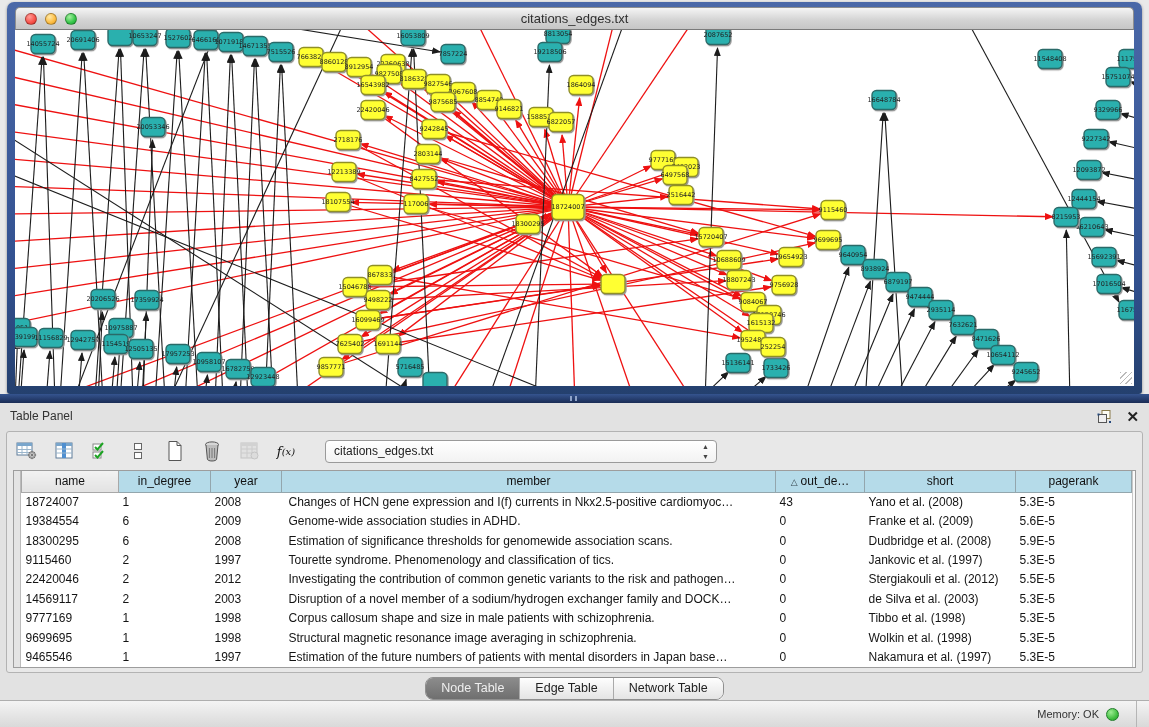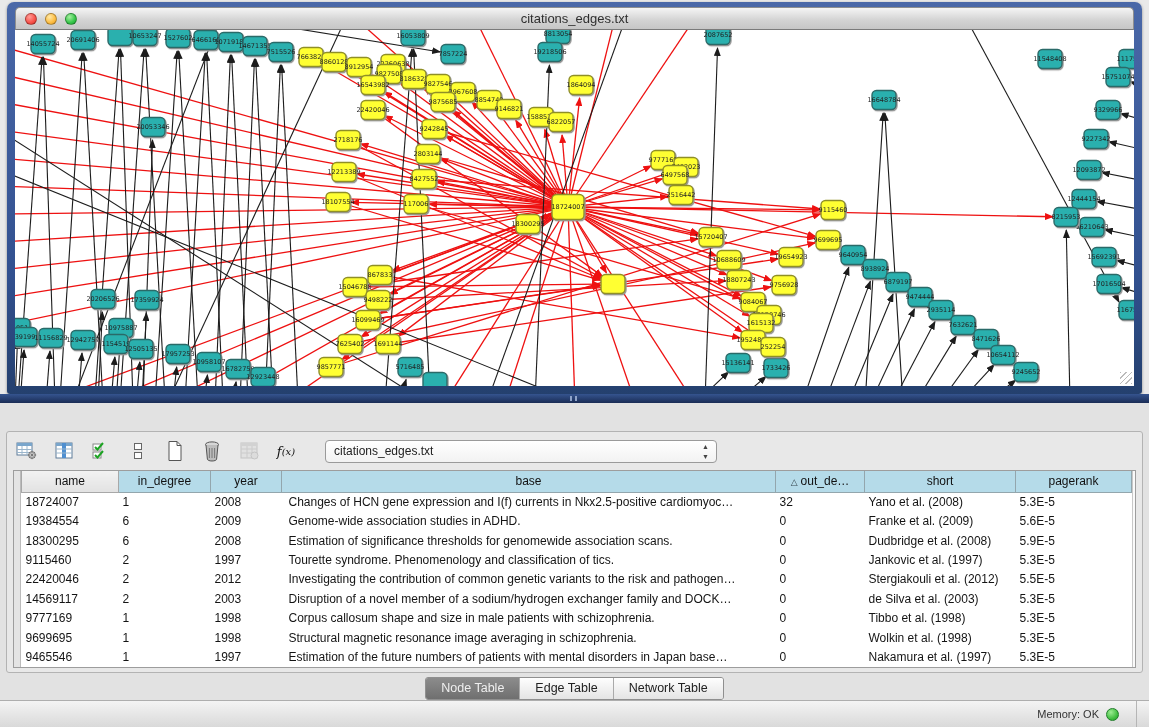--- a/index.html
+++ b/index.html
@@ -59,21 +59,21 @@
   td { height:16px; padding:0 4px; color:#141414; white-space:nowrap; overflow:hidden; text-overflow:ellipsis; }
   td.c3 { padding-left:7px; }
   td.c5 { text-align:left; }
   .sort-tri { font-size:9px; color:#3a4a52; margin-right:3px; }
   .vscroll { width:15px; flex:none; background:#fafafa; border-left:1px solid #c8c8c8; position:relative; }
   .vthumb { position:absolute; left:2px; top:2px; width:10px; height:40px; border-radius:5px;
     background:linear-gradient(90deg,#c9c9c9,#a8a8a8); border:1px solid #9a9a9a; }
 
   
   .tabbar { position:absolute; left:0; top:274px; width:100%; display:flex; justify-content:center; }
-  .seg { display:flex; border:1px solid #8f8f8f; border-radius:3px; overflow:hidden;
+  .seg { display:flex; border:1px solid #8f8f8f; border-radius:8px; overflow:hidden;
     box-shadow:0 1px 0 rgba(255,255,255,.6); }
   .seg-btn { padding:3px 15px 4px 15px; font-size:12.5px; color:#222;
     background:linear-gradient(#fefefe,#e4e4e4); border-left:1px solid #aaa; cursor:pointer; }
   .seg-btn:first-child { border-left:none; }
   .seg-btn.active { background:linear-gradient(#8c8c8c,#6f6f6f); color:#efefef; }
 
   
   .statusbar { position:absolute; left:0; top:700px; width:1149px; height:27px;
     background:linear-gradient(#f4f4f4,#d9d9d9); border-top:1px solid #aeaeae;
     display:flex; align-items:center; justify-content:flex-end; padding-right:12px; gap:7px;padding-left:48px; }
@@ -687,20 +687,32 @@
       </svg>
       <div class="resize-grip"></div>
     </div>
   </div>
 
   <div class="divider">
       <span class="grip"></span>
     </div>
 
   <div class="table-panel">
+    <div class="panel-head">
+      <span class="panel-title">Table Panel</span>
+      <span class="hicon">
+        <svg width="15" height="15" viewBox="0 0 15 15">
+          <rect x="5" y="1.5" width="8" height="8" fill="#fdfdf4" stroke="#8a7b4a"></rect>
+          <rect x="1.5" y="5.5" width="8" height="8" fill="#efefef" stroke="#555"></rect>
+          <rect x="0.5" y="4.5" width="2" height="2" fill="#274a7c"></rect>
+          <rect x="12" y="12" width="2" height="2" fill="#274a7c"></rect>
+        </svg>
+      </span>
+      <span class="hicon xicon">✕</span>
+    </div>
 
     <div class="panel-body">
       <div class="tp-toolbar">
         <span class="tbtn">
           <svg width="22" height="20" viewBox="0 0 22 20">
             <rect x="1" y="2" width="15" height="12" fill="#fff" stroke="#5f7d9a"></rect>
             <rect x="1" y="2" width="15" height="3" fill="#7aa6cc"></rect>
             <path d="M1 8.5h15M1 11.5h15M6 5v9M11 5v9" stroke="#9bb6cc" stroke-width="1" fill="none"></path>
             <circle cx="16" cy="14" r="3.4" fill="#c9c9c9" stroke="#777"></circle>
             <circle cx="16" cy="14" r="1.2" fill="#777"></circle>
@@ -770,33 +782,33 @@
             <col style="width:494px">
               <col style="width:89px">
               <col style="width:151px">
               <col style="width:116px">
           </colgroup>
           <thead>
               <tr id="thead-row">
                 <th class="plain">name</th>
                 <th class="blue">in_degree</th>
                 <th class="blue">year</th>
-                <th class="blue">base</th>
+                <th class="blue">member</th>
                 <th class="blue"><span class="sort-tri">△</span>out_de…</th>
                 <th class="blue">short</th>
                 <th class="blue">pagerank</th>
               </tr>
             </thead>
           <tbody id="tbody">
               <tr>
                 <td class="c0">18724007</td>
                 <td class="c1">1</td>
                 <td class="c2">2008</td>
                 <td class="c3">Changes of HCN gene expression and I(f) currents in Nkx2.5-positive cardiomyoc…</td>
-                <td class="c4">32</td>
+                <td class="c4">43</td>
                 <td class="c5">Yano et al. (2008)</td>
                 <td class="c6">5.3E-5</td>
               </tr>
               <tr>
                 <td class="c0">19384554</td>
                 <td class="c1">6</td>
                 <td class="c2">2009</td>
                 <td class="c3">Genome-wide association studies in ADHD.</td>
                 <td class="c4">0</td>
                 <td class="c5">Franke et al. (2009)</td>

